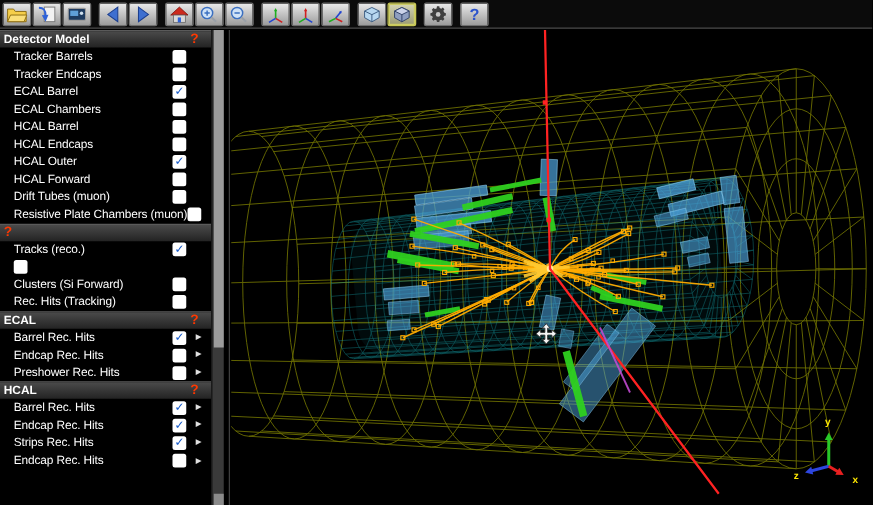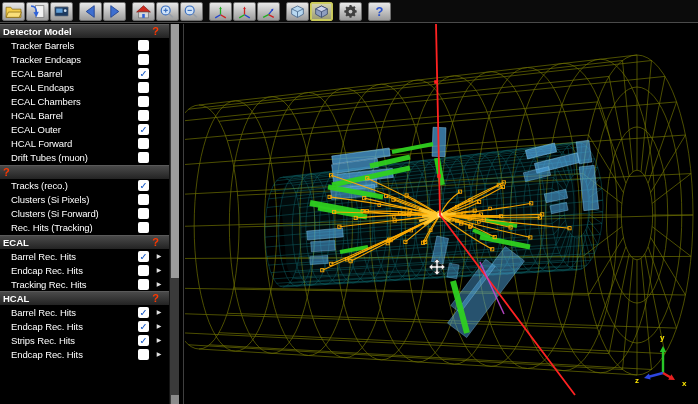--- a/index.html
+++ b/index.html
@@ -195,59 +195,63 @@
       <span class="slabel">Tracker Endcaps</span>
       <span class="scheck"></span>
       <span class="sarrow"></span>
     </div>
     <div class="srow">
       <span class="slabel">ECAL Barrel</span>
       <span class="scheck">✓</span>
       <span class="sarrow"></span>
     </div>
     <div class="srow">
-      <span class="slabel">ECAL Endcaps</span>
-      <span class="scheck"></span>
-      <span class="sarrow"></span>
-    </div>
-    <div class="srow">
       <span class="slabel">ECAL Chambers</span>
       <span class="scheck"></span>
       <span class="sarrow"></span>
     </div>
     <div class="srow">
       <span class="slabel">HCAL Barrel</span>
       <span class="scheck"></span>
       <span class="sarrow"></span>
     </div>
     <div class="srow">
-      <span class="slabel">ECAL Outer</span>
+      <span class="slabel">HCAL Endcaps</span>
+      <span class="scheck"></span>
+      <span class="sarrow"></span>
+    </div>
+    <div class="srow">
+      <span class="slabel">HCAL Outer</span>
       <span class="scheck">✓</span>
       <span class="sarrow"></span>
     </div>
     <div class="srow">
       <span class="slabel">HCAL Forward</span>
       <span class="scheck"></span>
       <span class="sarrow"></span>
     </div>
     <div class="srow">
       <span class="slabel">Drift Tubes (muon)</span>
+      <span class="scheck"></span>
+      <span class="sarrow"></span>
+    </div>
+    <div class="srow">
+      <span class="slabel">Resistive Plate Chambers (muon)</span>
       <span class="scheck"></span>
       <span class="sarrow"></span>
     </div>
     <div class="shead">
       <span class="shelp">?</span>
     </div>
     <div class="srow">
       <span class="slabel">Tracks (reco.)</span>
       <span class="scheck">✓</span>
       <span class="sarrow"></span>
     </div>
     <div class="srow">
-      <span class="slabel">Clusters (Si Pixels)</span>
       <span class="scheck"></span>
       <span class="sarrow"></span>
     </div>
     <div class="srow">
       <span class="slabel">Clusters (Si Forward)</span>
       <span class="scheck"></span>
       <span class="sarrow"></span>
     </div>
     <div class="srow">
       <span class="slabel">Rec. Hits (Tracking)</span>
@@ -262,21 +266,21 @@
       <span class="slabel">Barrel Rec. Hits</span>
       <span class="scheck">✓</span>
       <span class="sarrow">▶</span>
     </div>
     <div class="srow">
       <span class="slabel">Endcap Rec. Hits</span>
       <span class="scheck"></span>
       <span class="sarrow">▶</span>
     </div>
     <div class="srow">
-      <span class="slabel">Tracking Rec. Hits</span>
+      <span class="slabel">Preshower Rec. Hits</span>
       <span class="scheck"></span>
       <span class="sarrow">▶</span>
     </div>
     <div class="shead">
       <span class="stitle">HCAL</span>
       <span class="shelp">?</span>
     </div>
     <div class="srow">
       <span class="slabel">Barrel Rec. Hits</span>
       <span class="scheck">✓</span>

